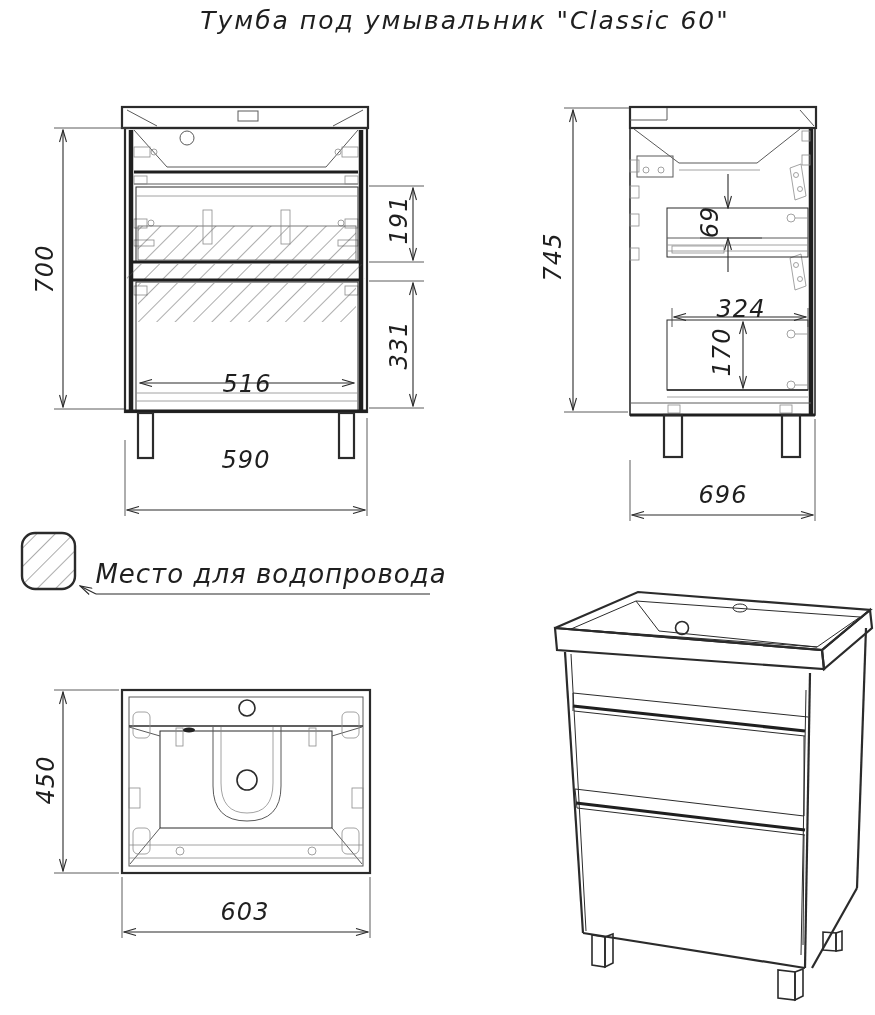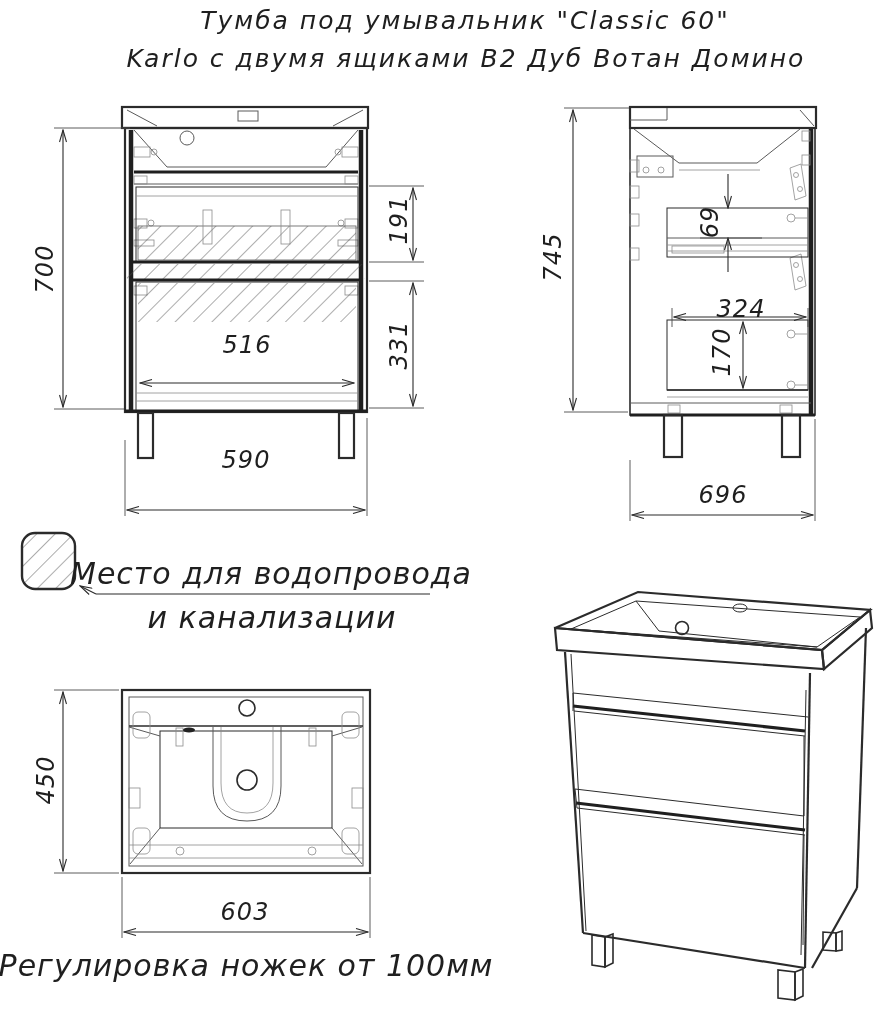--- a/index.html
+++ b/index.html
@@ -21,21 +21,21 @@
   .ht{fill:url(#hatch);stroke:#5a5a5a;stroke-width:0.8;}
   .htn{fill:url(#hatch);stroke:none;}
   
   .lbl{
     position:absolute;transform:translate(-50%,-50%);
     font-style:italic;color:#1f1f1f;white-space:nowrap;line-height:1;
   }
   .lbl.v{transform:translate(-50%,-50%) rotate(-90deg);}
   .title{font-size:25px;letter-spacing:2px;}
   .dim{font-size:24px;letter-spacing:1px;}
-  .big{font-size:30px;letter-spacing:1px;}
+  .big{font-size:26px;letter-spacing:1px;}
 </style>
 </head>
 <body>
 
 <div class="canvas">
 
 <svg class="linework" width="875" height="1015" viewBox="0 0 875 1015">
   <defs>
     <marker id="arr" viewBox="0 0 14 8" refX="13" refY="4" markerWidth="14" markerHeight="8" orient="auto-start-reverse" markerUnits="userSpaceOnUse">
       <path d="M1,0.5 L13,4 L1,7.5" fill="none" stroke="#2b2b2b" stroke-width="1.1"></path>
@@ -253,34 +253,31 @@
     <polygon points="592,935 592,965 605,967 605,937" class="k15"></polygon>
     <polygon points="605,937 613,934 613,963 605,967" class="k15"></polygon>
     <polygon points="778,970 778,998 795,1000 795,972" class="k15"></polygon>
     <polygon points="795,972 803,969 803,996 795,1000" class="k15"></polygon>
     <polygon points="823,932 823,950 836,951 836,933" class="k15"></polygon>
     <polygon points="836,933 842,931 842,950 836,951" class="k15"></polygon>
   </g>
 </svg>
 
   <div class="lbl title" style="left:465px;top:20px;">Тумба под умывальник "Classic 60"</div>
-  <div class="lbl title" style="left:466px;top:58px;">Karlo с двумя ящиками В2 Дуб Вотан Домино</div>
 
   <div class="lbl dim v" style="left:45px;top:269px;">700</div>
   <div class="lbl dim v" style="left:399px;top:220px;">191</div>
   <div class="lbl dim v" style="left:399px;top:345px;">331</div>
-  <div class="lbl dim" style="left:247px;top:345px;">516</div>
+  <div class="lbl dim" style="left:247px;top:384px;">516</div>
   <div class="lbl dim" style="left:246px;top:460px;">590</div>
 
   <div class="lbl dim v" style="left:553px;top:257px;">745</div>
   <div class="lbl dim v" style="left:710px;top:222px;">69</div>
   <div class="lbl dim" style="left:741px;top:298px;margin-top:11px;">324</div>
   <div class="lbl dim v" style="left:722px;top:352px;">170</div>
   <div class="lbl dim" style="left:723px;top:495px;">696</div>
 
   <div class="lbl dim v" style="left:46px;top:780px;">450</div>
   <div class="lbl dim" style="left:245px;top:912px;font-style:italic;">603</div>
 
   <div class="lbl big" style="left:271px;top:574px;">Место для водопровода</div>
-  <div class="lbl big" style="left:272px;top:618px;">и канализации</div>
-
-  <div class="lbl big" style="left:246px;top:966px;">Регулировка ножек от 100мм</div>
+
 </div>
 
 </body></html>

